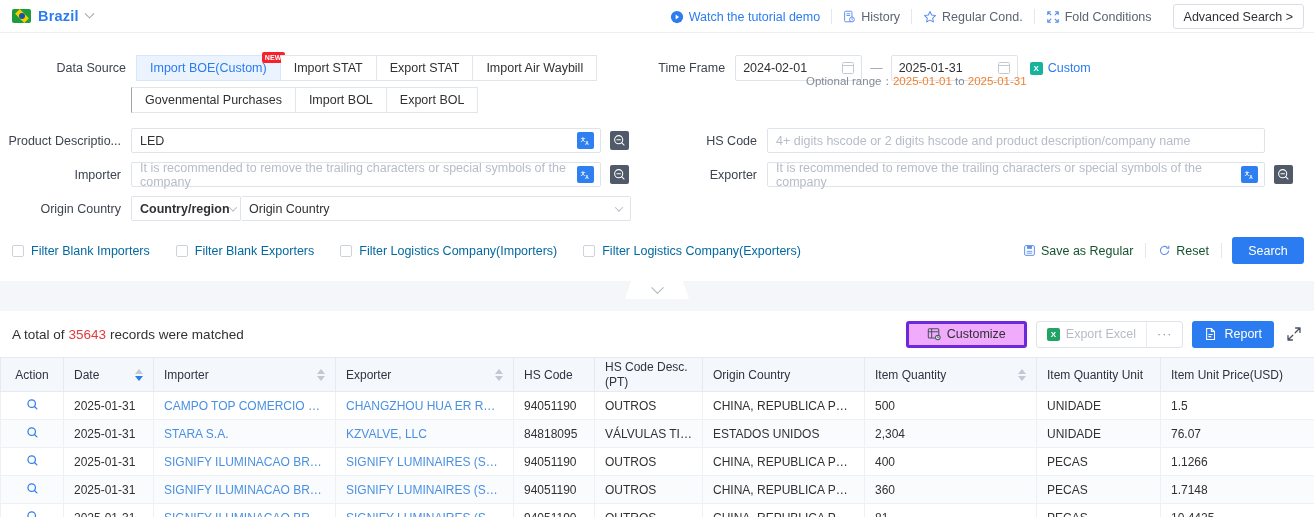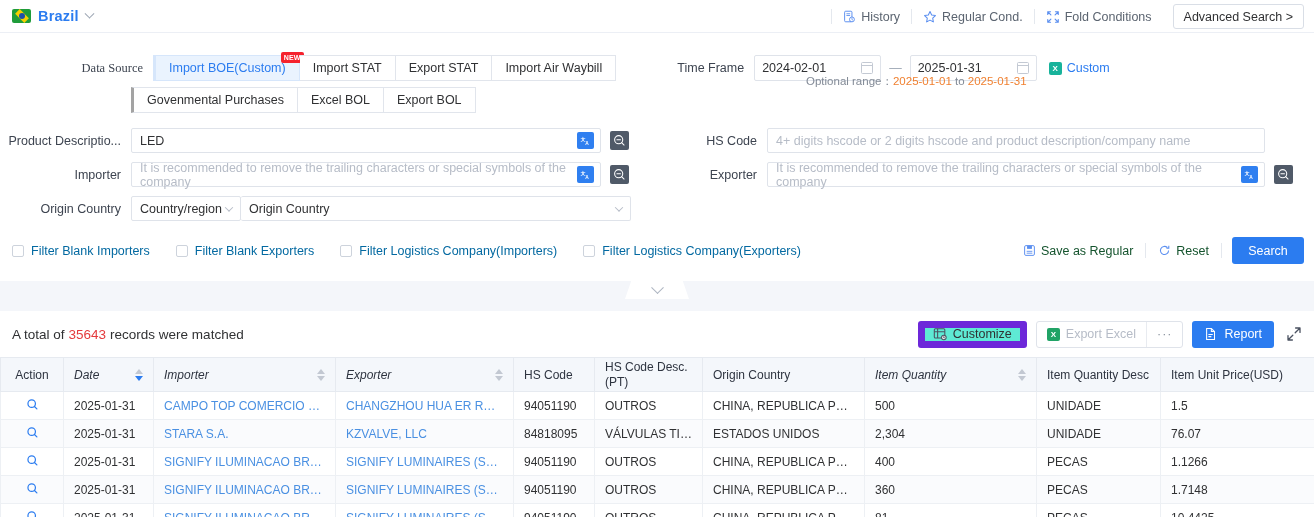--- a/index.html
+++ b/index.html
@@ -75,21 +75,21 @@
   }
 
   .tabs { display:flex; }
   .tab {
     height:26px; min-width:0; padding:0 13px;
     border:1px solid #e1e5ec; border-left:none;
     background:#fff; color:#303133; font-size:12.5px;
     display:flex; align-items:center; justify-content:center;
     cursor:pointer; position:relative; white-space:nowrap;
   }
-  .tab:first-child { border-left:3px solid #a3a3a3; }
+  .tab:first-child { border-left:1px solid #a3a3a3; }
   .tab.active { background:#eaf3fe; color:#2b7cf0; border-color:#d6e6fb; }
   .badge-new {
     position:absolute; top:-4px; right:-5px;
     background:#f5222d; color:#fff; font-size:7px; font-weight:bold;
     line-height:1; padding:2px 3px 2px 3px; border-radius:2px;
     letter-spacing:.2px;
   }
 
   .inp {
     height:25px; border:1px solid #dfe3ea; border-radius:2px; background:#fff;
@@ -167,22 +167,22 @@
     width:9px;height:9px;border-right:1.4px solid #aeb6c2;border-bottom:1.4px solid #aeb6c2;
     transform:rotate(45deg) translate(-2px,-2px);
   }
 
   
   .results-head { height:46px; display:flex; align-items:center; padding:0 12px; }
   .total { font-size:13.5px; color:#303133; }
   .total .num { color:#e4393c; margin:0 4px; }
   .rh-right { margin-left:auto; display:flex; align-items:center; gap:9px; }
   .obtn {
-    height:27px; border:7px solid #6d28d9; border-radius:3px; background:#5eead4;
-    display:flex; align-items:center; gap:6px; padding:0 8px; font-size:12.5px;
+    height:27px; border:3px solid #6d28d9; border-radius:3px; background:#f0abfc;
+    display:flex; align-items:center; gap:6px; padding:0 18px; font-size:12.5px;
     color:#303133; cursor:pointer; white-space:nowrap;
   }
   .grp { display:flex; align-items:stretch; border:1px solid #dfe3ea; border-radius:3px; overflow:hidden;}
   .grp > div { display:flex;align-items:center;gap:6px;padding:0 10px;height:25px;font-size:12.5px;cursor:pointer;}
   .grp .dis { color:#b6bcc7; }
   .grp .divider { width:1px;padding:0;background:#e8ebf0; }
   .grp .more { color:#8a929e; letter-spacing:1px; }
   .excel-ico { width:13px;height:13px;border-radius:2px;background:#21a366;color:#fff;font-size:8px;
                display:flex;align-items:center;justify-content:center;font-weight:bold;flex:none;}
   .report-btn {
@@ -192,21 +192,21 @@
   .expand-ico { width:16px;height:16px;cursor:pointer;margin-left:3px; }
 
   
   table { border-collapse:collapse; width:100%; table-layout:fixed; }
   thead th {
     background:#f4f7fb; border:1px solid #e6eaf0; border-left:none;
     height:34px; font-size:12px; font-weight:normal; color:#2e3440;
     text-align:left; padding:0 10px; vertical-align:middle;
   }
   thead th:first-child { border-left:1px solid #e6eaf0; text-align:center; padding:0 4px;}
-  .th-inner { display:flex; align-items:center; justify-content:space-between; gap:20px;font-style:italic;}
+  .th-inner { display:flex; align-items:center; justify-content:space-between; gap:20px;}
   .sorter { display:flex; flex-direction:column; gap:2px; flex:none; }
   .sorter i { display:block; width:0;height:0;border-left:4px solid transparent;border-right:4px solid transparent; }
   .sorter .up { border-bottom:5px solid #c2c8d2; }
   .sorter .dn { border-top:5px solid #c2c8d2; }
   .sorter.active .dn { border-top-color:#2b7cf0; }
 
   tbody td {
     border:1px solid #edf0f4; border-top:none; border-left:none;
     height:28px; font-size:12px; padding:0 10px; color:#303133;
     overflow:hidden; white-space:nowrap; text-overflow:ellipsis;
@@ -220,20 +220,29 @@
 <body>
 
 <div class="topbar">
   <div style="display:flex;align-items:center;cursor:pointer">
     <span class="flag"></span>
     <span class="country-name">Brazil</span>
     <span class="chev-sm"></span>
   </div>
 
   <div class="topbar-right">
+    <div class="tb-link blue">
+      <span class="ico">
+        <svg width="14" height="14" viewBox="0 0 16 16">
+            <circle cx="8" cy="8" r="7" fill="#2b7cf0"></circle>
+            <path d="M6.4 5.2l4 2.8-4 2.8z" fill="#fff"></path>
+          </svg>
+      </span>
+      <span>Watch the tutorial demo</span>
+    </div>
     <div class="tb-sep"></div>
     <div class="tb-link">
       <span class="ico">
         <svg width="13" height="13" viewBox="0 0 16 16">
             <rect x="2" y="1.5" width="9" height="13" rx="1.3" fill="none" stroke="#5b8ff0" stroke-width="1.2"></rect>
             <path d="M4.2 4.6h4.6M4.2 6.8h4.6" stroke="#5b8ff0" stroke-width="1.1"></path>
             <circle cx="11" cy="11.6" r="3" fill="#fff" stroke="#5b8ff0" stroke-width="1.2"></circle>
             <path d="M11 10v1.7l1.1.7" stroke="#5b8ff0" stroke-width="1.1" fill="none"></path>
           </svg>
       </span>
@@ -266,21 +275,21 @@
   </div>
 </div>
 
 <div class="form-area">
 
   <div class="optrange" style="left:806px; top:41px;">
     <span>Optional range：</span><b>2025-01-01</b><span> to </span><b>2025-01-31</b>
   </div>
 
   <div class="row" style="margin-top:16px;">
-    <div class="lbl" style="width:153px;font-family:Liberation Serif, serif;">Data Source</div>
+    <div class="lbl" style="width:136px;">Data Source</div>
     <div class="tabs">
       <div class="tab active">
         <span>Import BOE(Custom)</span>
         <span class="badge-new">NEW</span>
       </div>
       <div class="tab">
         <span>Import STAT</span>
       </div>
       <div class="tab">
         <span>Export STAT</span>
@@ -308,21 +317,21 @@
     </div>
   </div>
 
   <div class="row" style="margin-top:6px;">
     <div style="width:131px;flex:none;"></div>
     <div class="tabs">
       <div class="tab">
         <span>Govenmental Purchases</span>
       </div>
       <div class="tab">
-        <span>Excel BOL</span>
+        <span>Import BOL</span>
       </div>
       <div class="tab">
         <span>Export BOL</span>
       </div>
     </div>
   </div>
 
   <div class="row" style="margin-top:15px;">
     <div class="lbl" style="width:131px;">Product Descriptio...</div>
     <div class="inp" style="width:470px;">
@@ -378,21 +387,21 @@
     <div class="btn-zoomout" style="margin-left:9px;">
       <svg width="13" height="13" viewBox="0 0 16 16">
           <circle cx="7" cy="7" r="5" fill="none" stroke="#fff" stroke-width="1.3"></circle>
           <path d="M4.8 7h4.4M10.6 10.6l3 3" stroke="#fff" stroke-width="1.3" stroke-linecap="round"></path>
         </svg>
     </div>
   </div>
 
   <div class="row" style="margin-top:9px;">
     <div class="lbl" style="width:131px;">Origin Country</div>
-    <div class="select" style="width:110px;font-weight:normal;">
+    <div class="select" style="width:110px;font-weight:bold;">
       <span>Country/region</span>
       <span class="caret"></span>
     </div>
     <div class="select" style="width:390px;border-left:none;">
       <span class="ph">Origin Country</span>
       <span class="caret"></span>
     </div>
   </div>
 
   <div class="row" style="margin-top:16px;padding:0 10px 0 12px;">
@@ -543,21 +552,21 @@
       <th><span>Origin Country</span></th>
       <th>
         <div class="th-inner">
             <span>Item Quantity</span>
           <span class="sorter">
               <i class="up"></i>
               <i class="dn"></i>
             </span>
           </div>
       </th>
-      <th><span>Item Quantity Desc</span></th>
+      <th><span>Item Quantity Unit</span></th>
       <th><span>Item Unit Price(USD)</span></th>
     </tr>
   </thead>
   <tbody id="tbody">
       <tr>
         <td><span class="mag"><svg width="13" height="13" viewBox="0 0 16 16" fill="none" stroke="#2b7cf0" stroke-width="1.5">
               <circle cx="7" cy="7" r="4.6"></circle>
               <path d="M10.4 10.4l3 3" stroke-linecap="round"></path>
             </svg></span></td>
         <td>2025-01-31</td>

